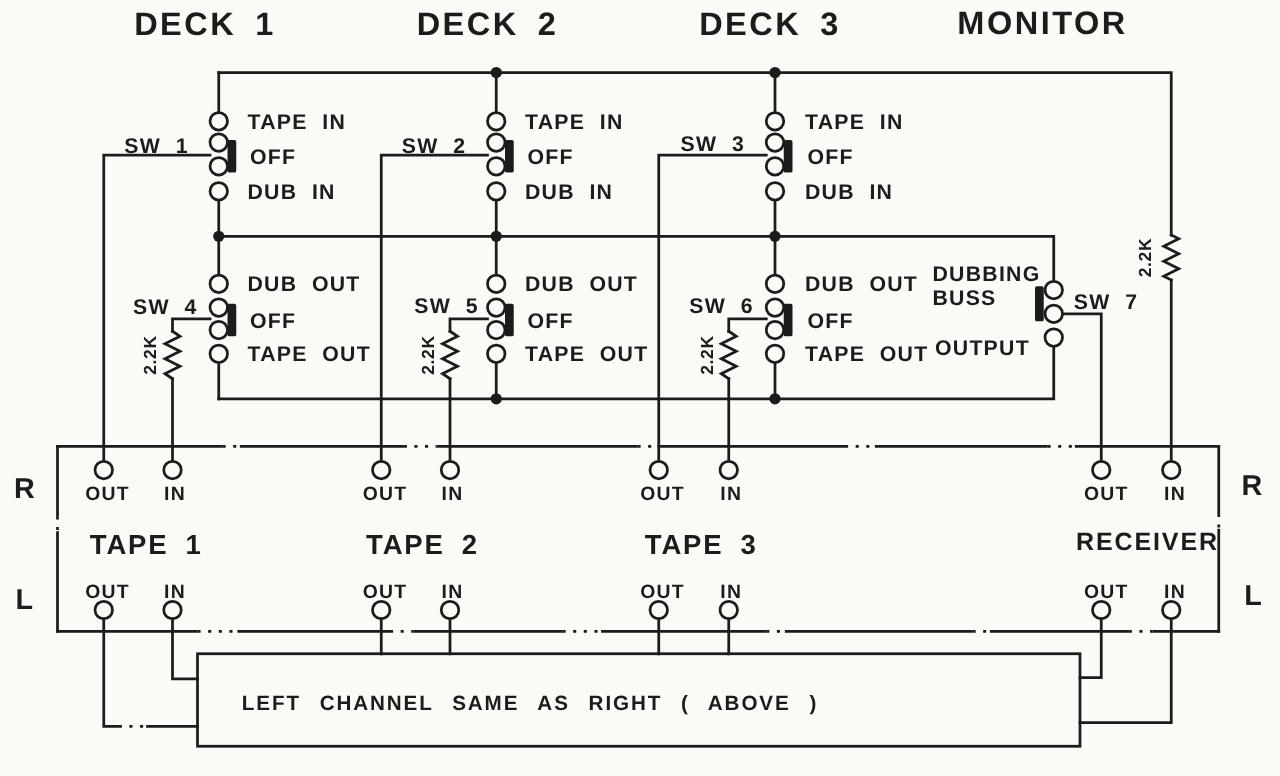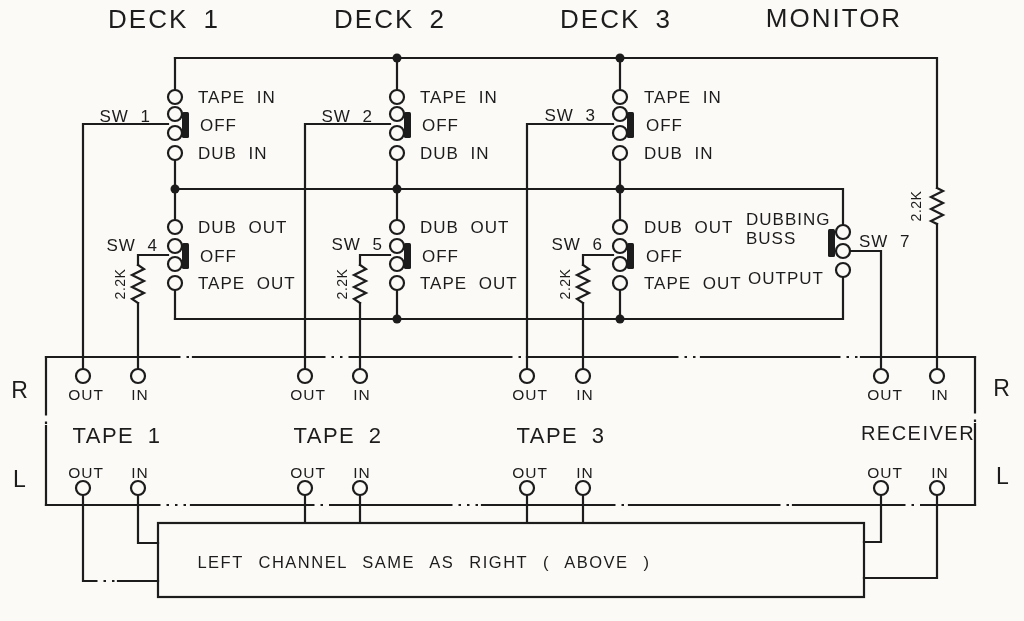--- a/index.html
+++ b/index.html
@@ -1,17 +1,17 @@
 <!DOCTYPE html>
 <html style="--ink: #1c1c1c; --paper: #fbfaf7;"><head>
 <meta charset="utf-8">
 <style>
   :root { --ink:#1c1c1c; --paper:#fbfaf7; }
   html,body { margin:0; padding:0; background:var(--paper); }
-  .stage { width:1024px; height:621px; position:relative; background:var(--paper); overflow:hidden; }
+  .stage { width:1024px; height:621px; position:relative; background:var(--paper); overflow:hidden;font-weight:bold; }
   svg text {
     fill:var(--ink);
     font-family:"Liberation Sans", sans-serif;
     letter-spacing:1px;
     word-spacing:6px;
   }
   .w  { fill:none; stroke:var(--ink); stroke-width:2.2; stroke-linecap:square; }
   .dl { stroke-dasharray:2.5 6; stroke-linecap:butt; }
   .c  { fill:var(--paper); stroke:var(--ink); stroke-width:2.2; }
   .d  { fill:var(--ink); stroke:none; }

